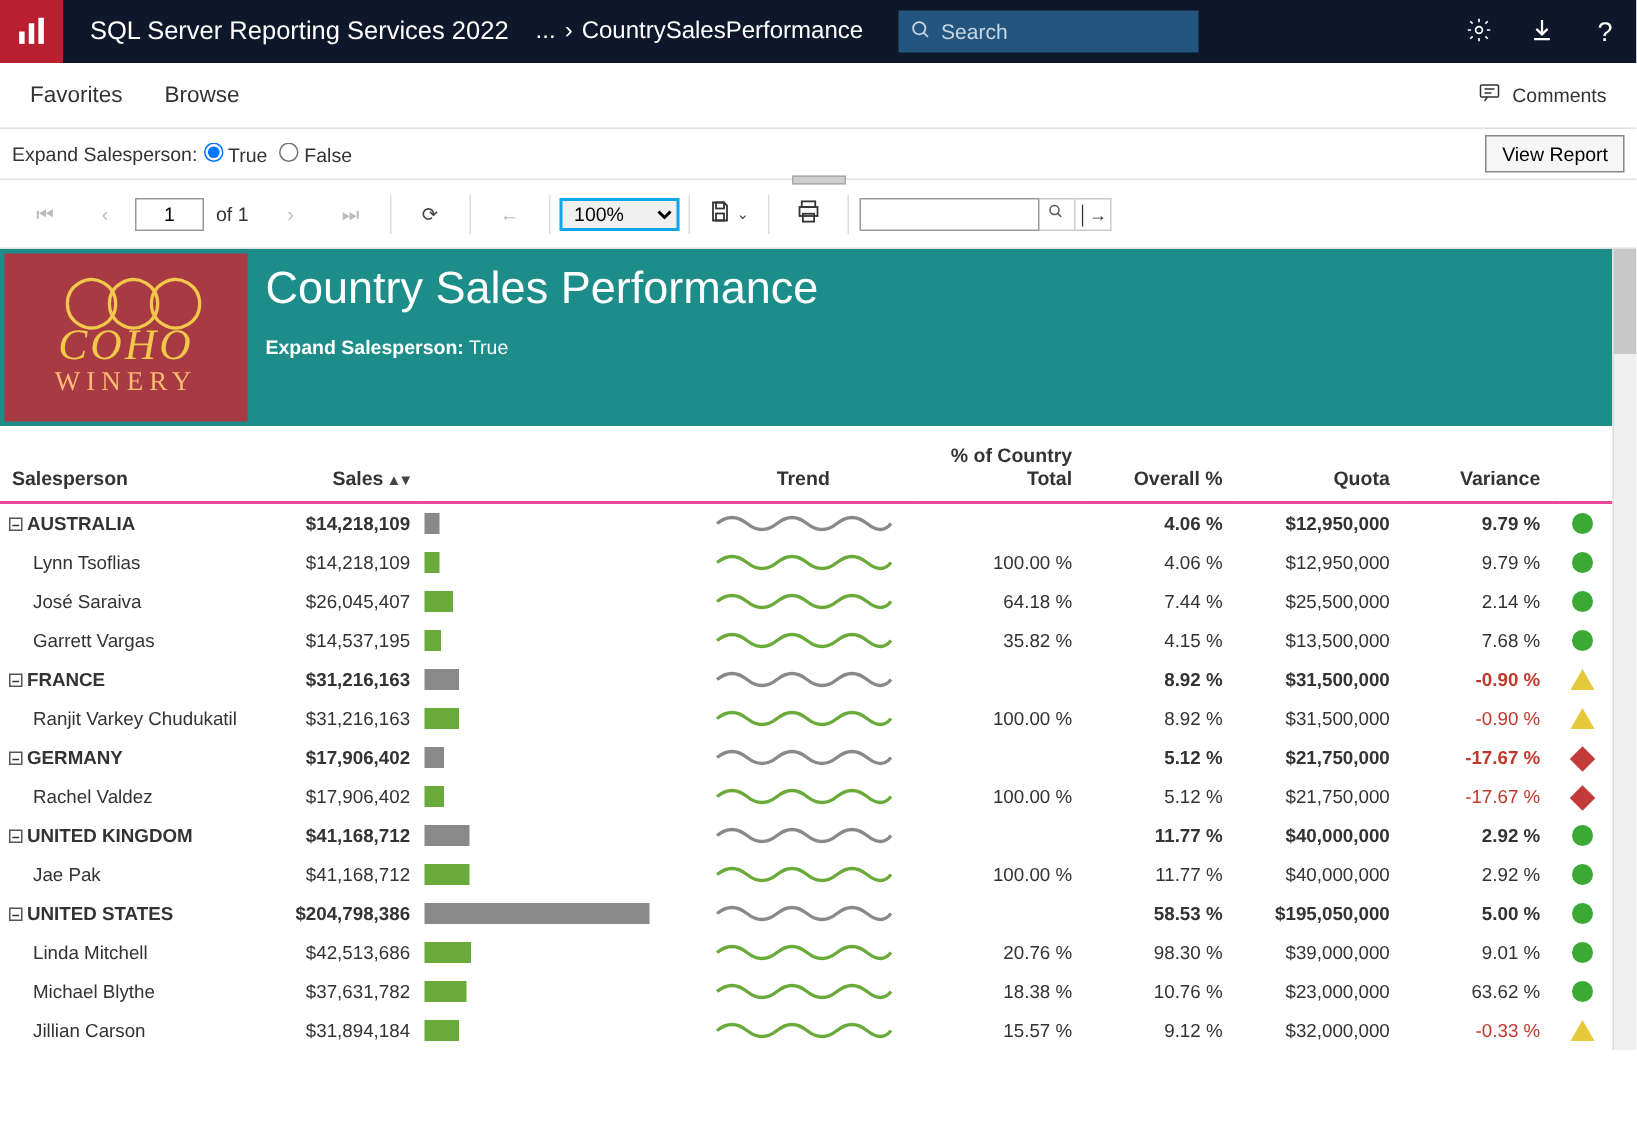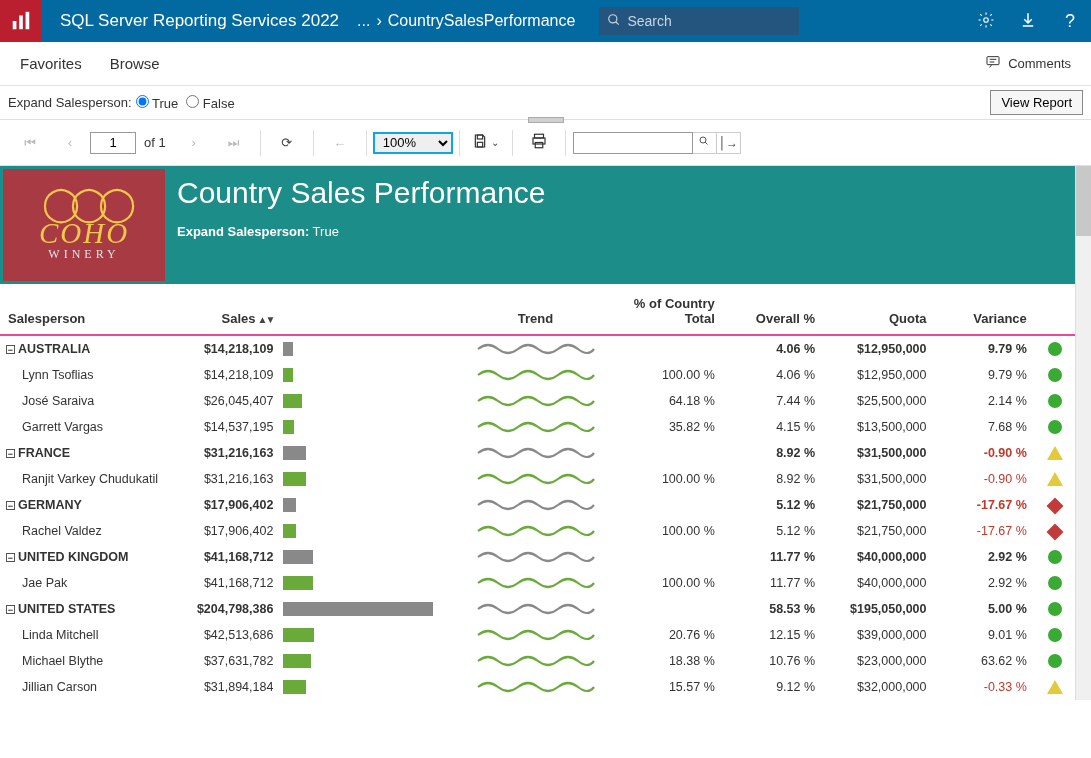--- a/index.html
+++ b/index.html
@@ -1,17 +1,17 @@
 <!DOCTYPE html>
 <html><head>
 <meta charset="utf-8">
 <style>
 * { box-sizing: border-box; margin: 0; padding: 0; }
 body { font-family: "Segoe UI", Arial, sans-serif; font-size: 13px; color: #333; background: #fff; width: 1091px; }
-.topbar { background: #0369a1; height: 42px; display: flex; align-items: center; color: #fff; }
+.topbar { background: #0f172a; height: 42px; display: flex; align-items: center; color: #fff; }
 .logo-sq { width: 42px; height: 42px; background: #b91f2e; display: flex; align-items: center; justify-content: center; }
 .logo-sq svg { width: 22px; height: 22px; }
 .app-title { font-size: 17px; padding: 0 18px; }
 .breadcrumb { display: flex; align-items: center; font-size: 16px; }
 .breadcrumb .sep { margin: 0 6px; }
 .searchbox { margin-left: 24px; background: #24557f; height: 28px; width: 200px; display: flex; align-items: center; padding: 0 8px; color: #c7d6e3; font-size: 14px; }
 .searchbox span.icon { margin-right: 6px; }
 .topbar-right { margin-left: auto; display: flex; align-items: center; }
 .topbar-right .ticon { width: 42px; height: 42px; display: flex; align-items: center; justify-content: center; cursor: pointer; }
 .secondbar { height: 44px; display: flex; align-items: center; border-bottom: 1px solid #e0e0e0; padding: 0 20px; }
@@ -33,21 +33,21 @@
 .findwrap { display: flex; align-items: center; border: 1px solid transparent; }
 .findwrap .sbtn { width: 24px; height: 22px; border: 1px solid #ccc; border-left: none; display: flex; align-items: center; justify-content: center; cursor: pointer; font-size: 12px; }
 .report-area { display: flex; }
 .report-body { flex: 1; overflow: hidden; }
 .vscroll { width: 16px; background: #f0f0f0; border-left: 1px solid #ddd; position: relative; }
 .vscroll .thumb { position: absolute; top: 0; width: 100%; height: 70px; background: #c8c8c8; }
 .report-header { background: #1d8d8a; color: #fff; display: flex; padding: 0; height: 118px; }
 .coho-logo { width: 162px; height: 112px; margin: 3px 0 3px 3px; background: #a83a44; display: flex; flex-direction: column; align-items: center; justify-content: center; color: #f2c84a; font-family: Georgia, serif; }
 .coho-logo .rings { font-size: 34px; letter-spacing: -10px; line-height: 30px; }
 .coho-logo .coho { font-size: 29px; letter-spacing: 2px; line-height: 28px; font-style: italic; }
-.coho-logo .winery { font-size: 12px; letter-spacing: 4px; color: #e5e5e5; }
+.coho-logo .winery { font-size: 18px; letter-spacing: 4px; color: #fdba74; }
 .rh-text { padding: 10px 12px; }
 .rh-title { font-size: 30px; font-weight: 300; margin-bottom: 14px; }
 .rh-param { font-size: 13px; }
 .rh-param b { font-weight: 600; }
 table.data { width: 100%; border-collapse: collapse; margin-top: 6px; }
 table.data th { font-size: 13px; font-weight: 600; text-align: right; padding: 6px 8px 8px 8px; border-bottom: 2px solid #ec4899; vertical-align: bottom; }
 table.data th.left { text-align: left; }
 table.data th.center { text-align: center; }
 table.data td { font-size: 12.5px; padding: 3px 8px; text-align: right; vertical-align: middle; height: 24px; }
 table.data td.left { text-align: left; margin-left: 40px; }
@@ -364,21 +364,21 @@
             <td style="text-align:center"><span class="ind green"></span></td>
           </tr>
           <tr class="person">
             <td class="left">Linda Mitchell</td>
             <td>$42,513,686</td>
             <td class="barcell"><span class="bar green" style="width:31px"></span></td>
             <td class="trendcell"><svg class="trend-svg" width="120" height="20" viewBox="0 0 120 20">
                 <path d="M2 10 Q12 2 22 10 T42 10 T62 10 T82 10 T102 10 T118 10" fill="none" stroke="#6aaa3a" stroke-width="2.2"></path>
               </svg></td>
             <td>20.76 %</td>
-            <td>12.15 %</td>
+            <td>98.30 %</td>
             <td>$39,000,000</td>
             <td class="">9.01 %</td>
             <td style="text-align:center"><span class="ind green"></span></td>
           </tr>
           <tr class="person">
             <td class="left">Michael Blythe</td>
             <td>$37,631,782</td>
             <td class="barcell"><span class="bar green" style="width:28px"></span></td>
             <td class="trendcell"><svg class="trend-svg" width="120" height="20" viewBox="0 0 120 20">
                 <path d="M2 10 Q12 2 22 10 T42 10 T62 10 T82 10 T102 10 T118 10" fill="none" stroke="#6aaa3a" stroke-width="2.2"></path>

